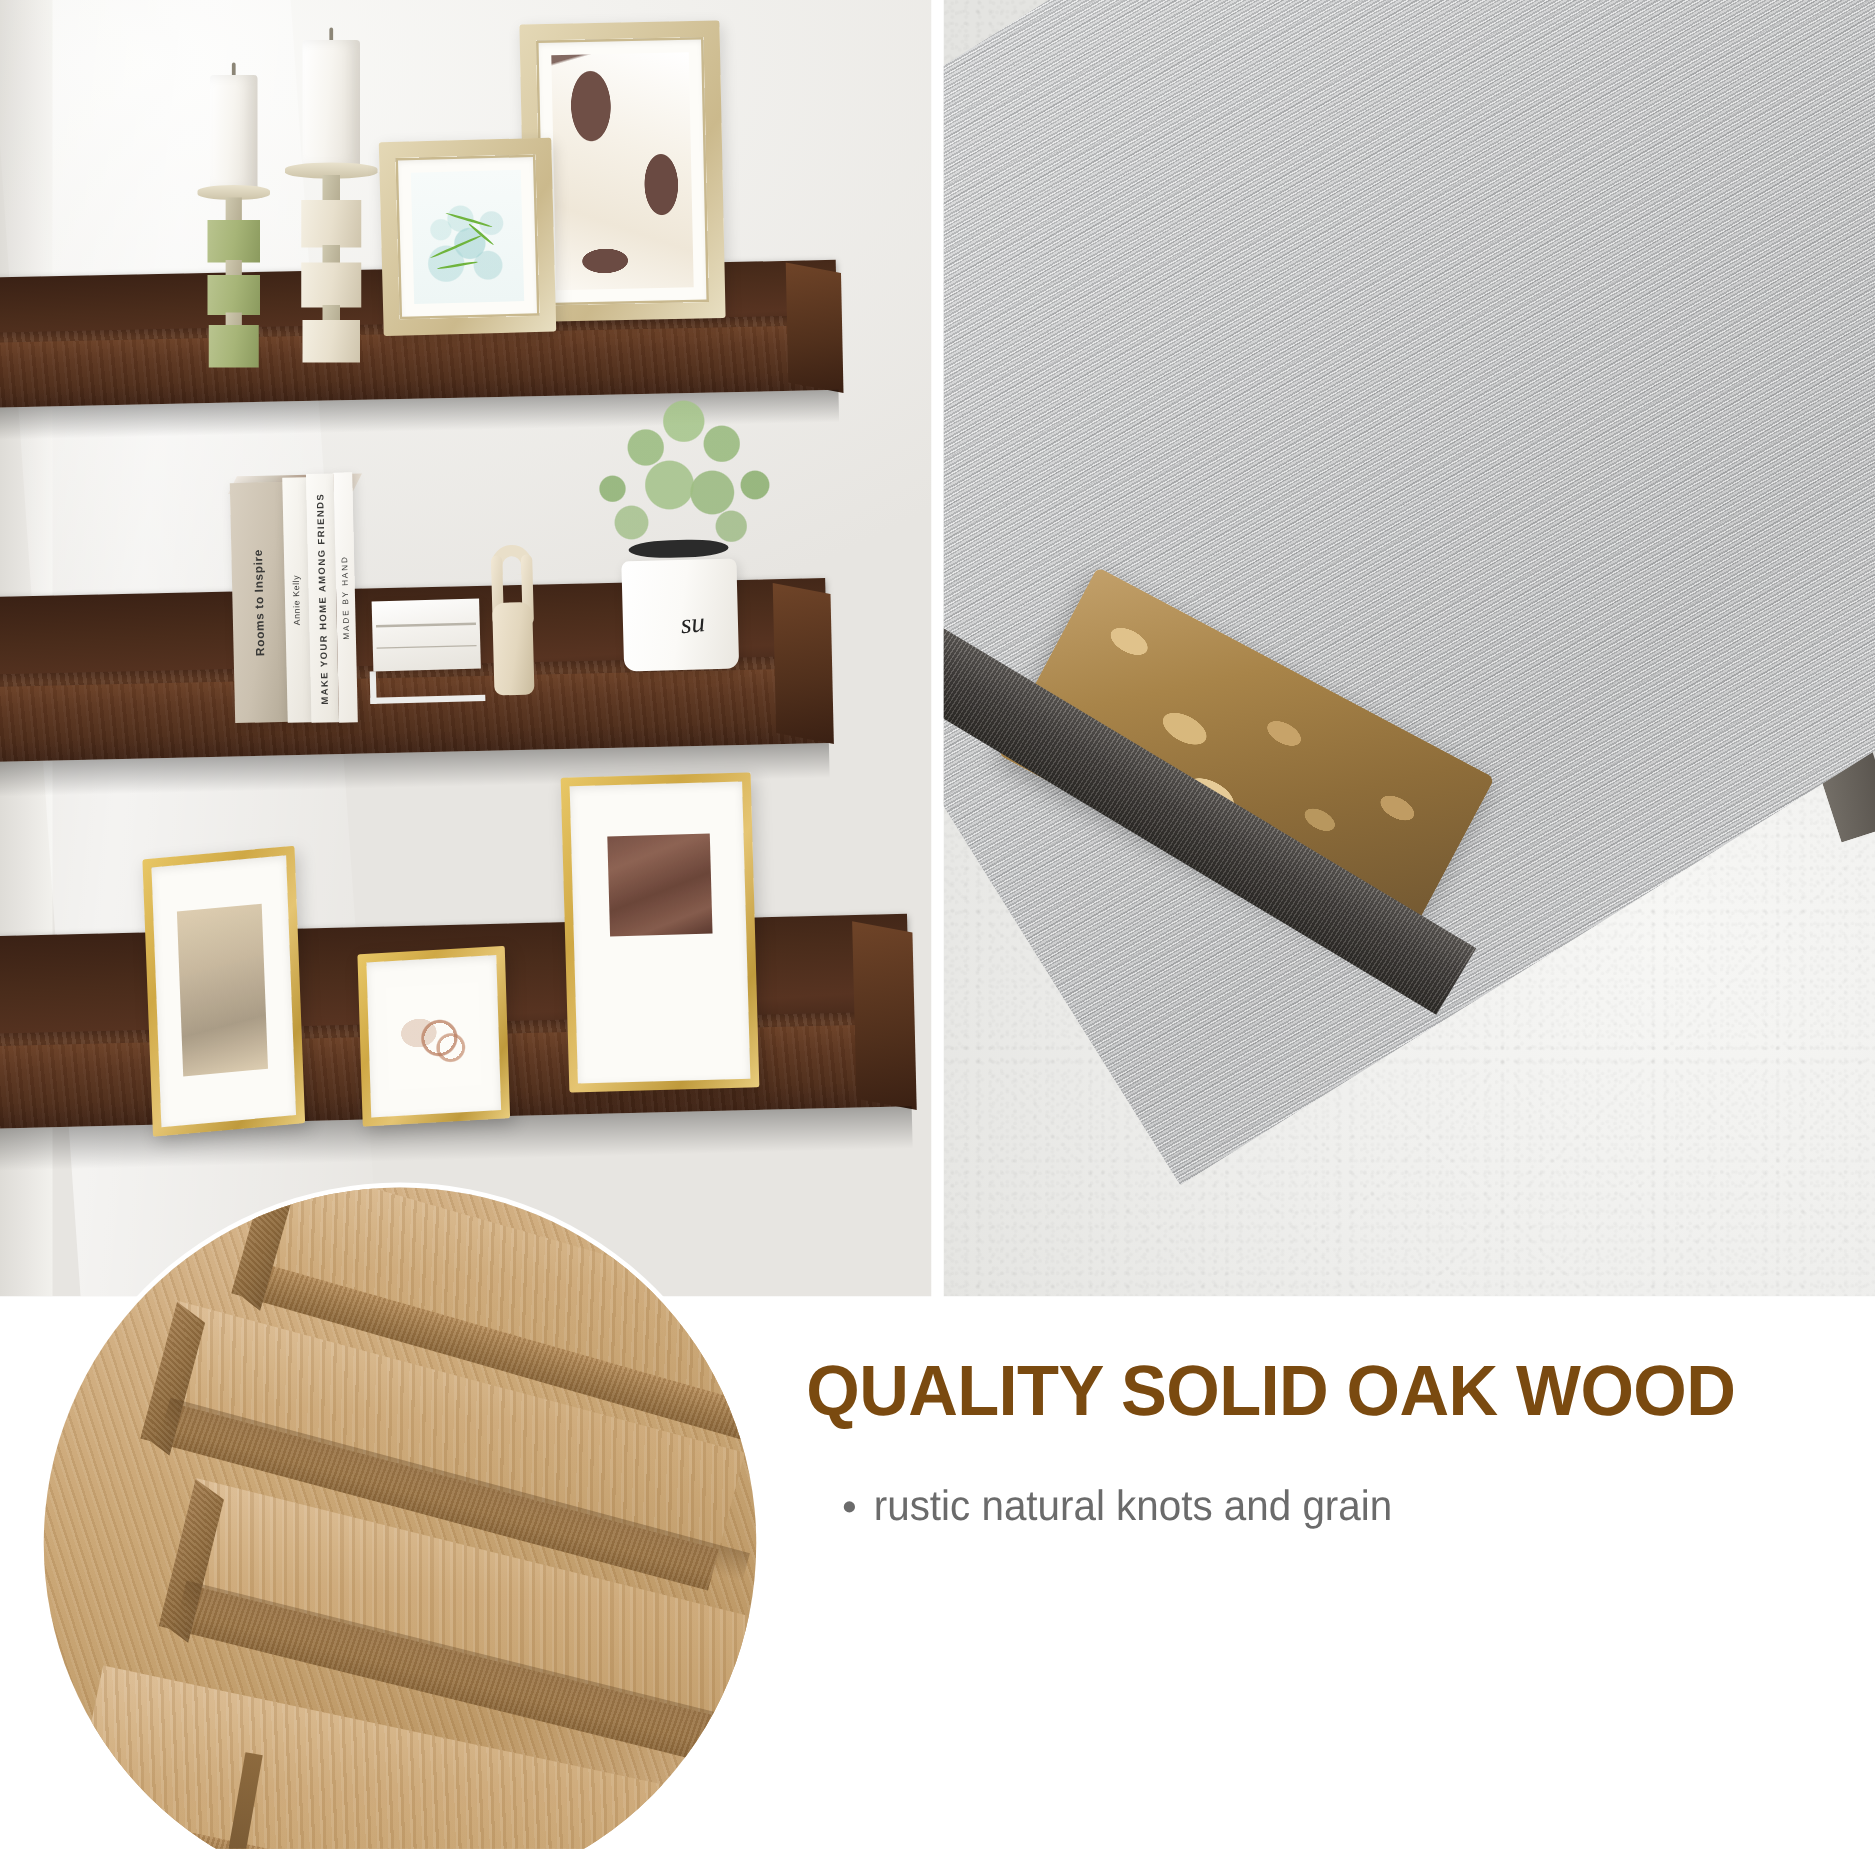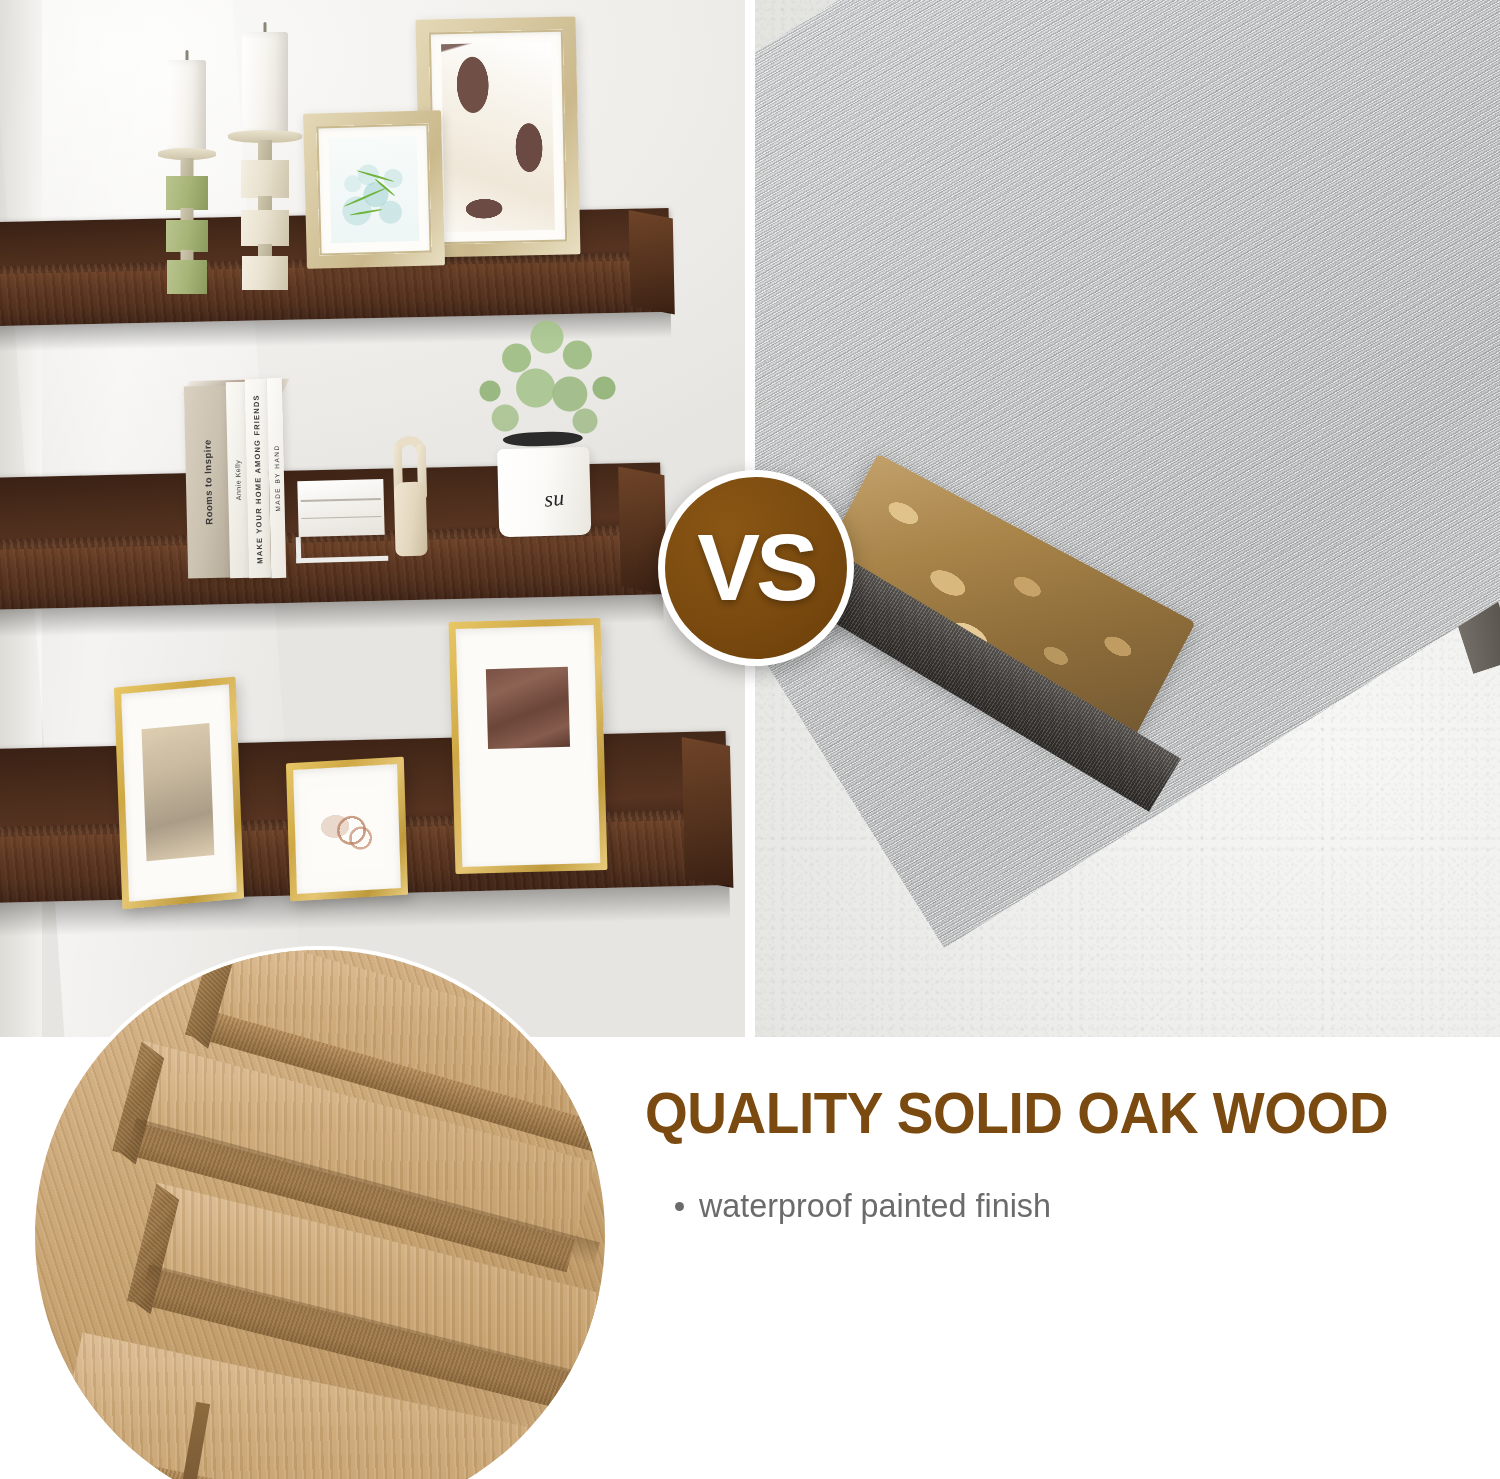--- a/index.html
+++ b/index.html
@@ -599,23 +599,20 @@
     </div>
 
     <div id="pb-board">
       <div id="pb-top"></div>
     </div>
 
     <div id="pb-core-block"></div>
     <div id="pb-paint-edge"></div>
   </div>
 
-  <div id="vs-badge">
-    <span>VS</span>
-  </div>
 
   <div id="oak-circle">
     <div class="oak-grain"></div>
 
     <div class="oak-plank" id="oak-plank-4">
       <div class="face"></div>
       <div class="edge"></div>
     </div>
     <div id="oak-base-gap"></div>
 
@@ -638,18 +635,18 @@
       <div class="edge"></div>
       <div class="edge right"></div>
     </div>
   </div>
 
   <div id="text-block">
     <div id="headline">QUALITY SOLID OAK WOOD</div>
     <div id="bullets">
       <div class="bullet-row">
         <span class="bullet-dot"></span>
-        <span class="bullet-text">waterproof painted finish</span>
+        <span class="bullet-text">rustic natural knots and grain</span>
       </div>
     </div>
   </div>
 
 </div>
 
 </body></html>

